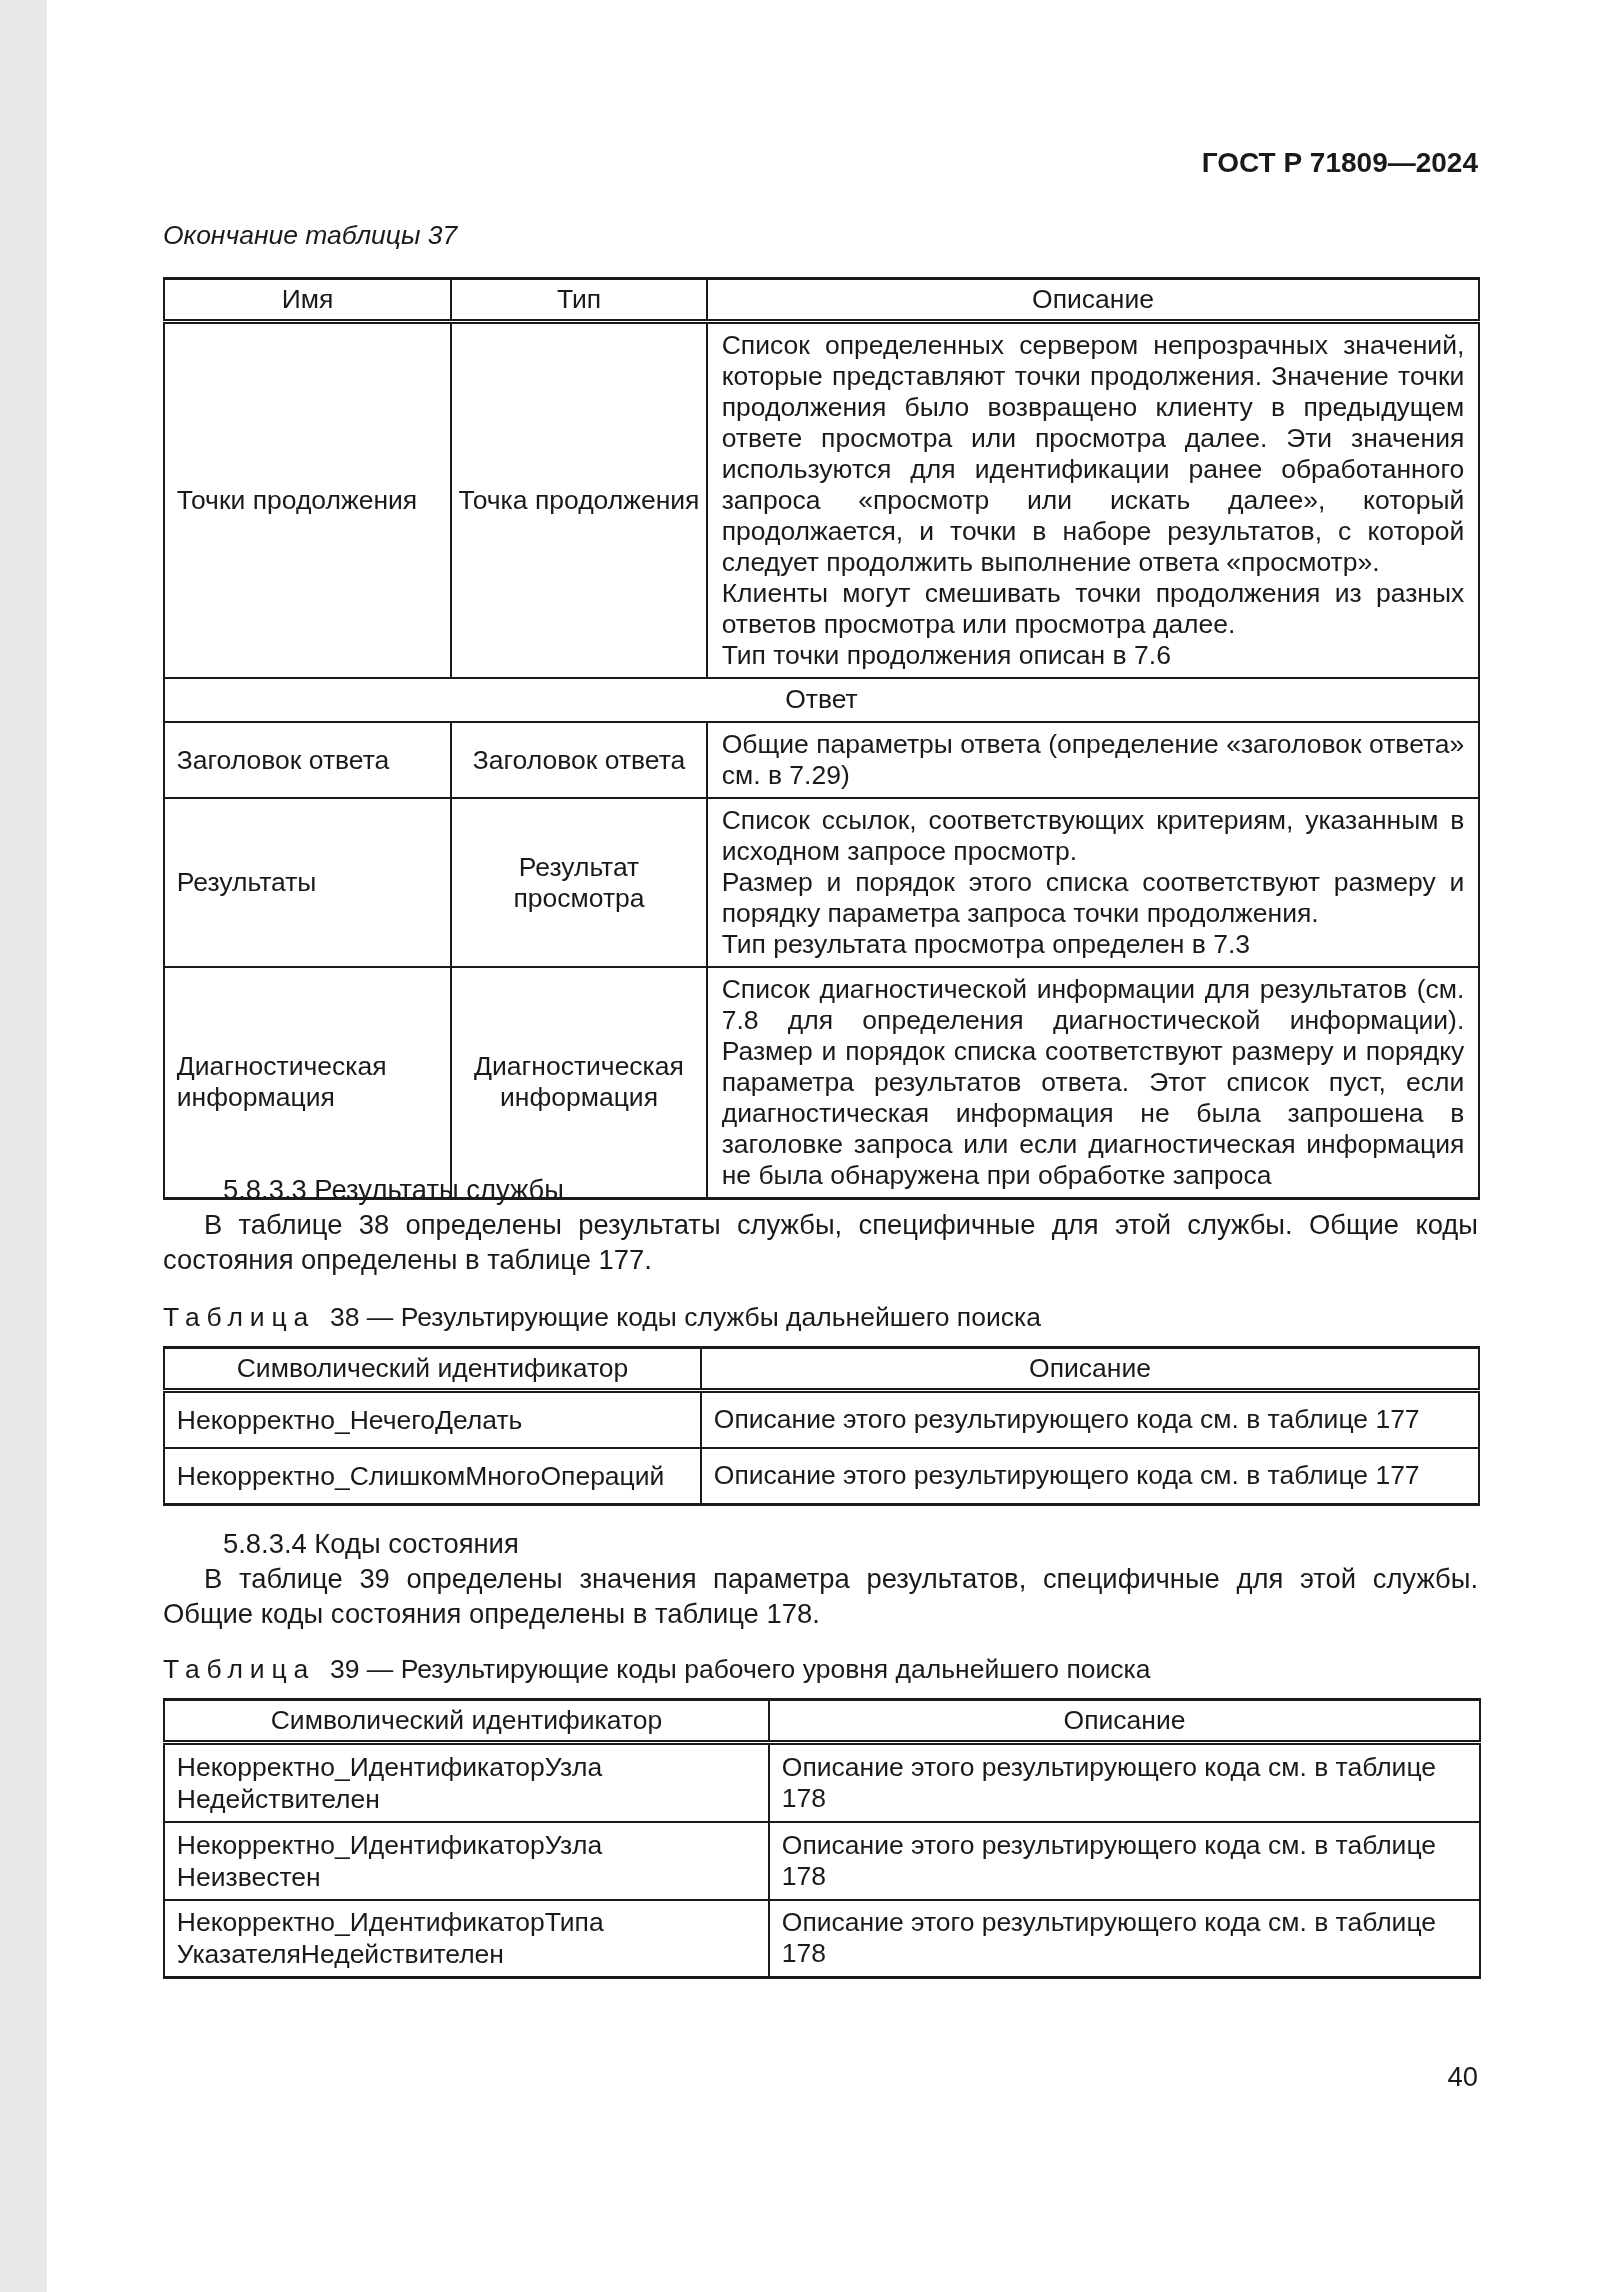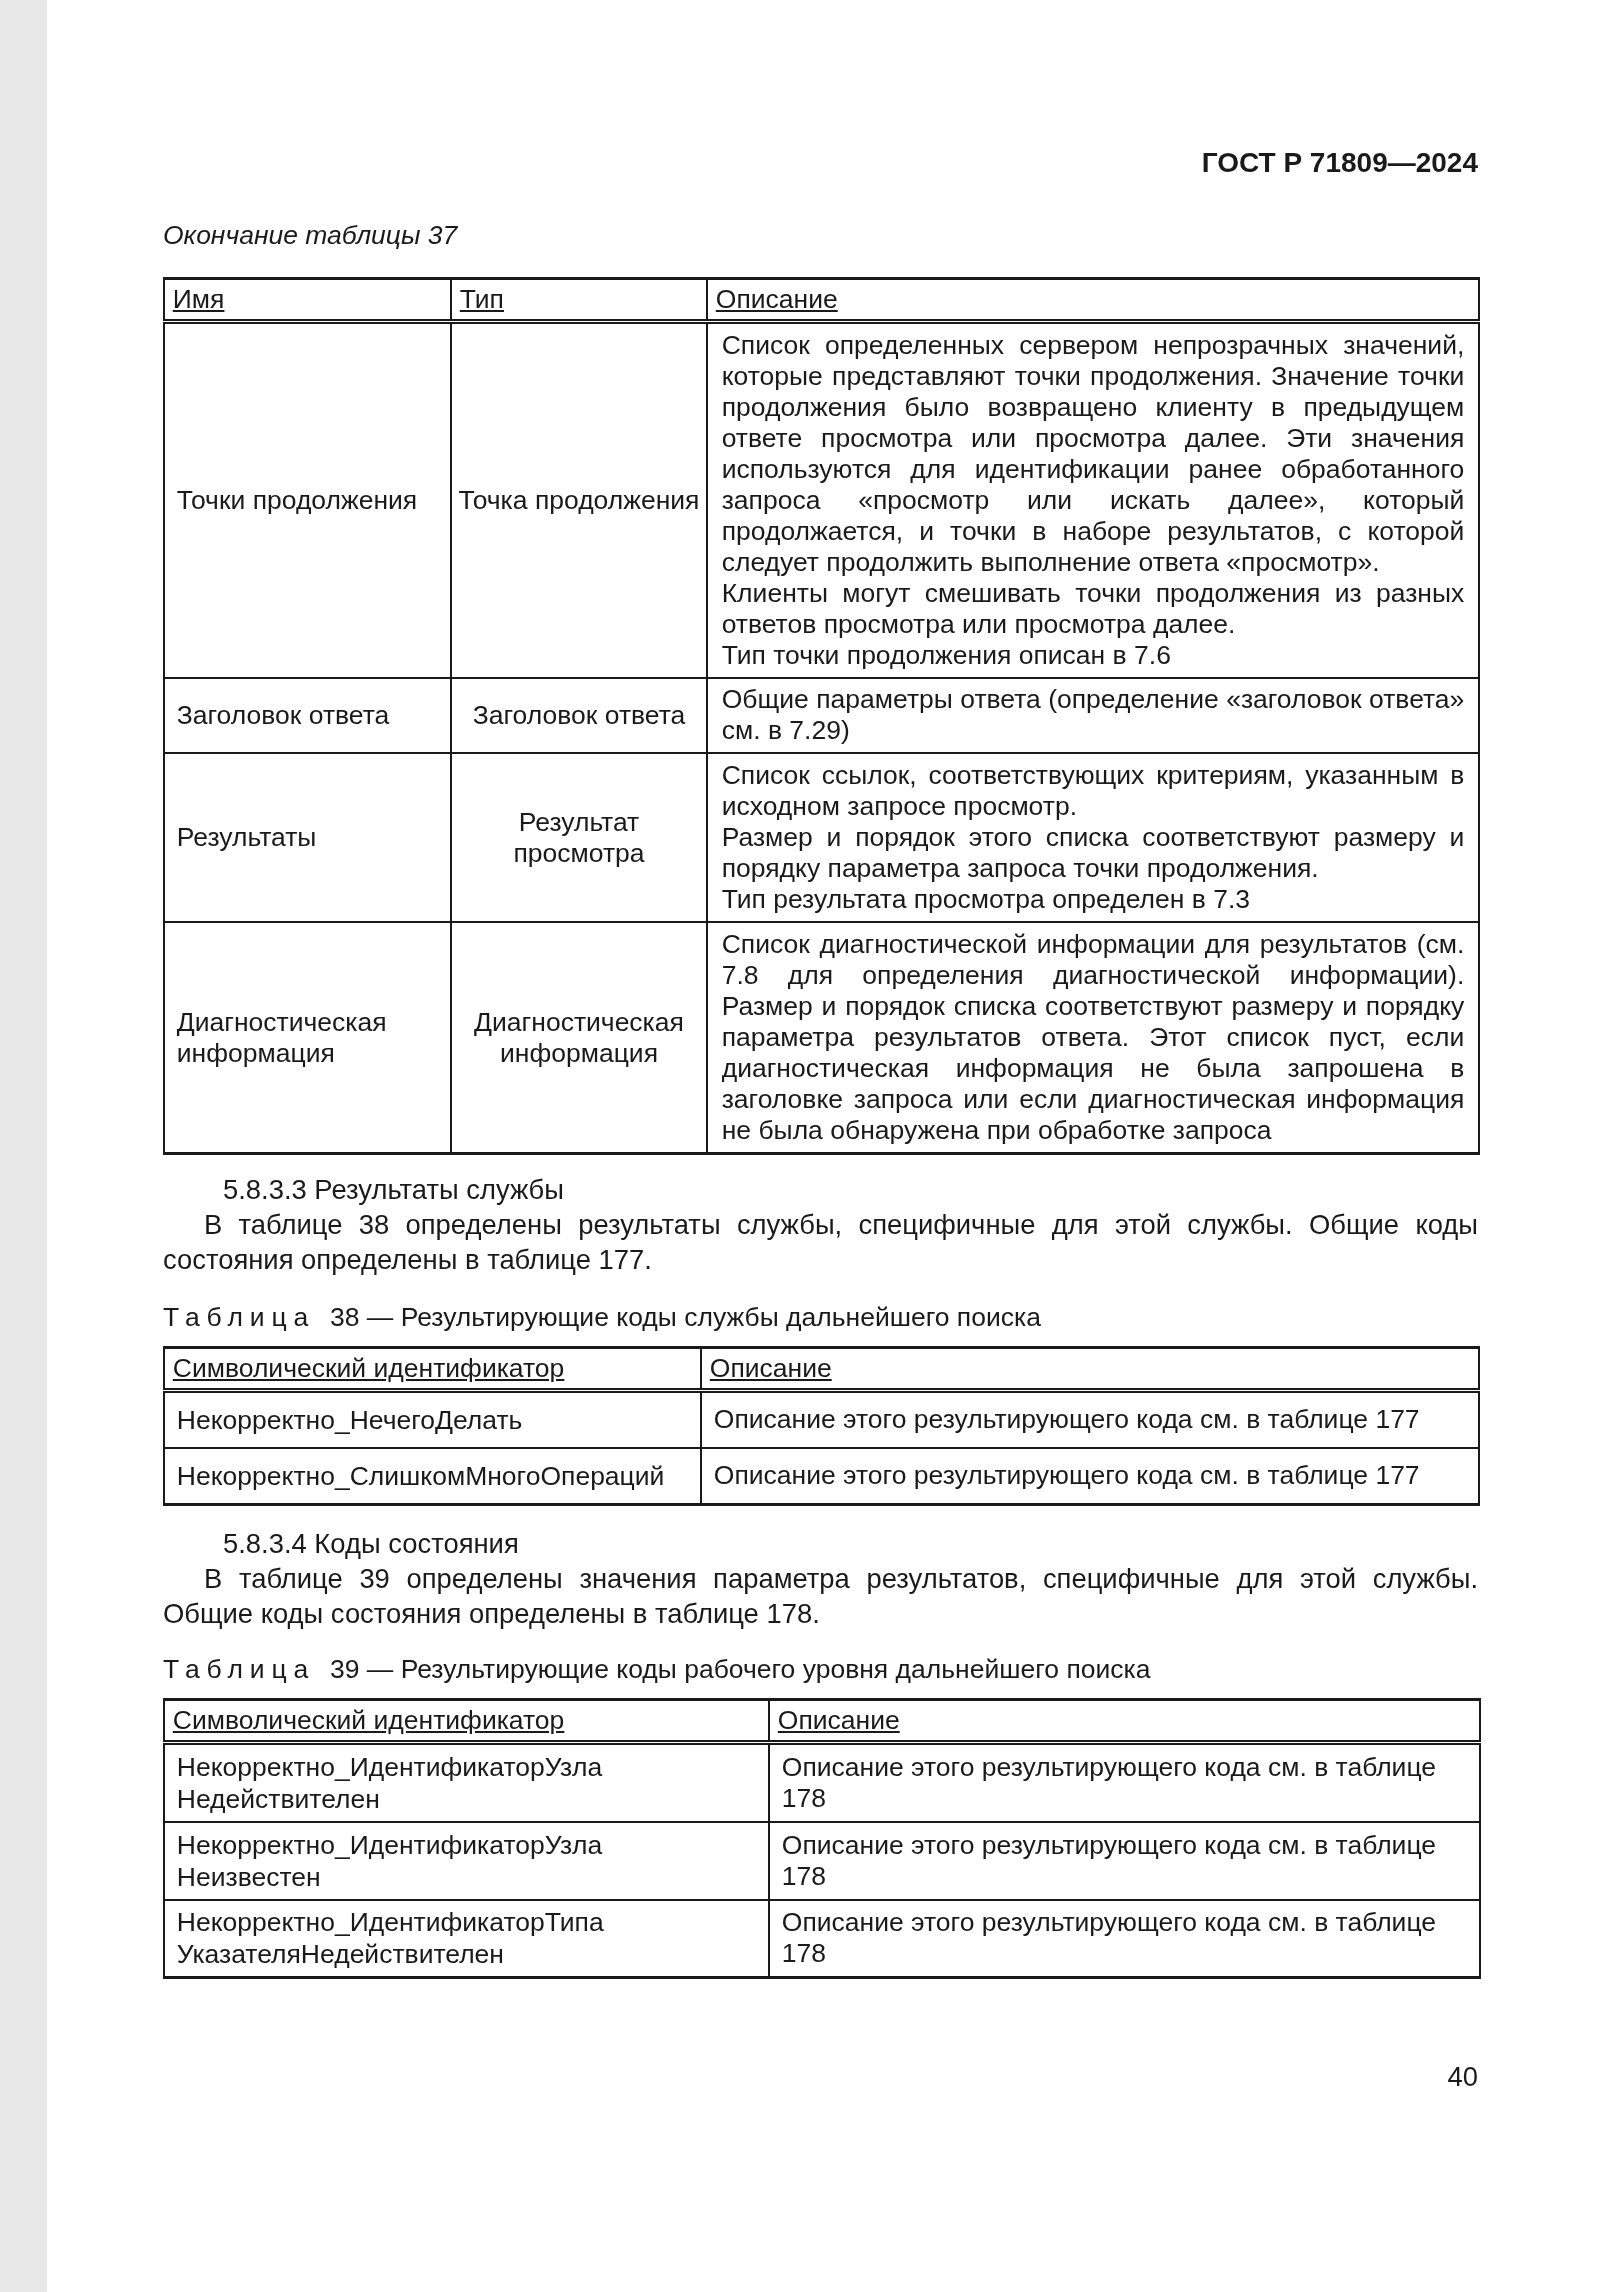--- a/index.html
+++ b/index.html
@@ -28,24 +28,23 @@
     position:absolute;left:116px;
   }
   table.gost th, table.gost td{
     border:2px solid #1a1a1a;
     vertical-align:middle;
     font-weight:normal;
     padding:5.9px 11.8px;
     overflow:hidden;
   }
   table.gost th{
-    text-align:left;
+    text-align:center;
     border-bottom:5.9px double #1a1a1a;
     padding:3.9px 7.8px;
-    text-decoration:underline;
   }
   table.gost tr{border-top:2.9px solid #1a1a1a;}
   table.gost{border-top:3.9px solid #1a1a1a;border-bottom:3.9px solid #1a1a1a;}
   table.gost td.c-name{text-align:left;}
   table.gost td.c-type{text-align:center;white-space:pre-line;padding:5.9px 3.9px;}
   table.gost td.c-desc{
     text-align:justify;white-space:pre-line;line-height:31px;padding:5.9px 13.7px;
   }
   table.gost td.full-row{
     text-align:center;border-top:2.9px solid #1a1a1a;border-bottom:2.9px solid #1a1a1a;
@@ -88,20 +87,23 @@
       <th>Имя</th>
       <th>Тип</th>
       <th>Описание</th>
     </tr>
     <tr style="height:337px;">
       <td class="c-name">Точки продолжения</td>
       <td class="c-type">Точка продолжения</td>
       <td class="c-desc">Список определенных сервером непрозрачных значений, которые представляют точки продолжения. Значение точки продолжения было возвращено клиенту в предыдущем ответе просмотра или просмотра далее. Эти значения используются для идентификации ранее обработанного запроса «просмотр или искать далее», который продолжается, и точки в наборе результатов, с которой следует продолжить выполнение ответа «просмотр».
 Клиенты могут смешивать точки продолжения из разных ответов просмотра или просмотра далее.
 Тип точки продолжения описан в 7.6</td>
+    </tr>
+    <tr style="height:43px;">
+      <td class="full-row" colspan="3">Ответ</td>
     </tr>
     <tr style="height:73px;">
       <td class="c-name">Заголовок ответа</td>
       <td class="c-type">Заголовок ответа</td>
       <td class="c-desc">Общие параметры ответа (определение «заголовок ответа» см. в 7.29)</td>
     </tr>
     <tr style="height:163px;">
       <td class="c-name">Результаты</td>
       <td class="c-type">Результат
 просмотра</td>

